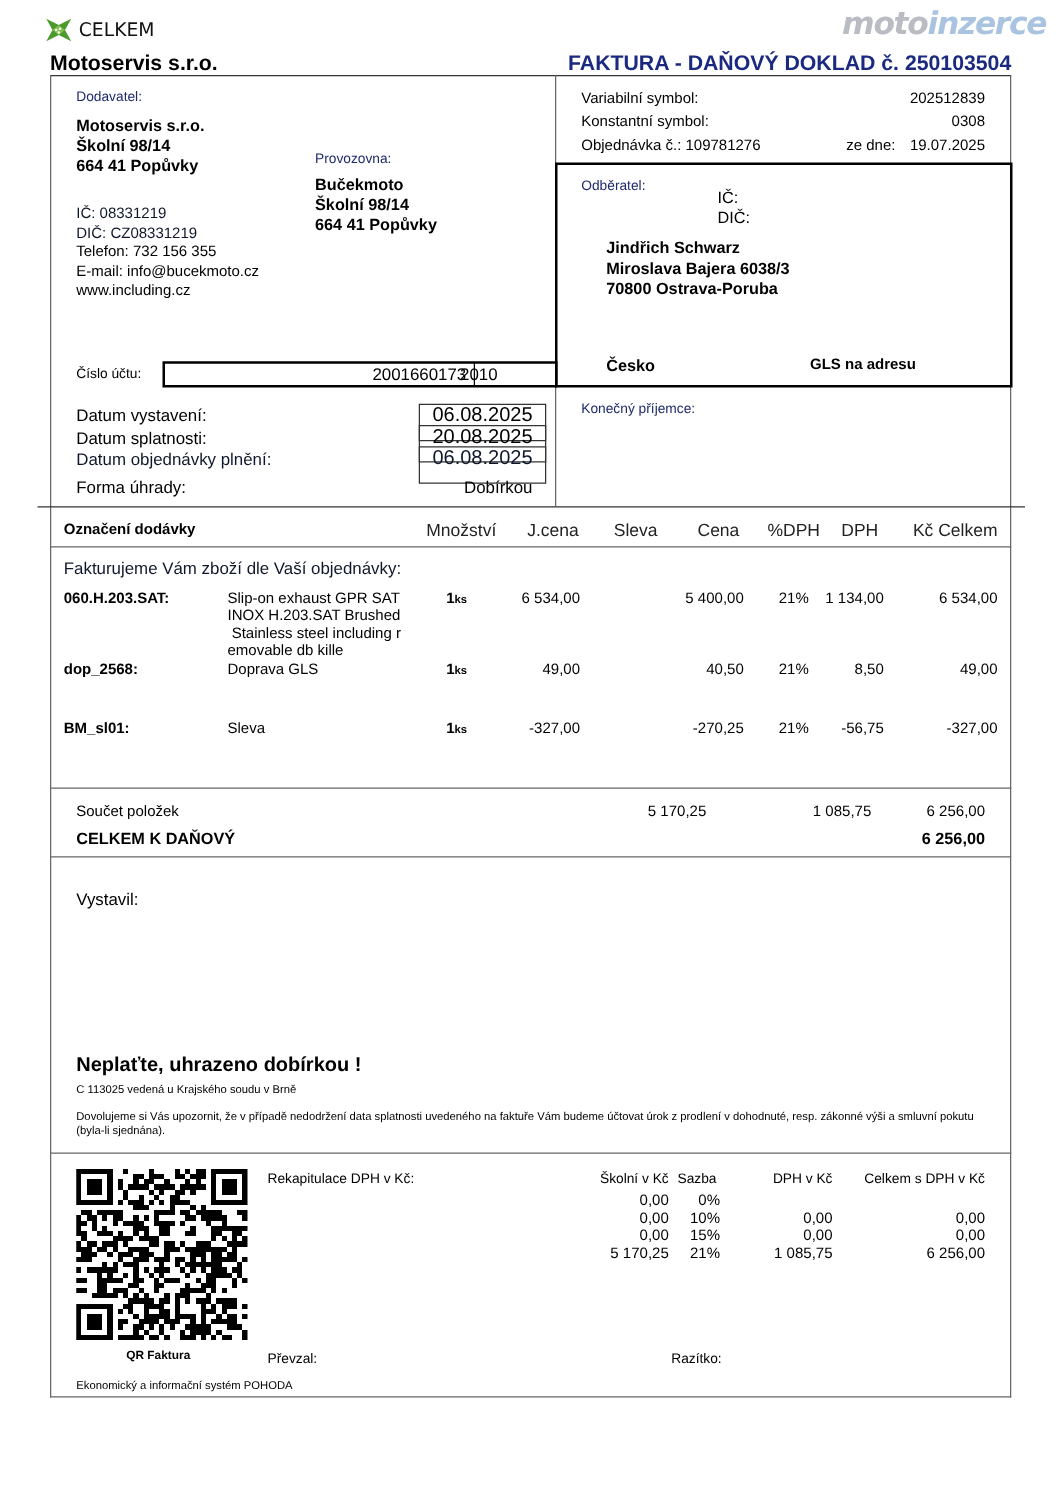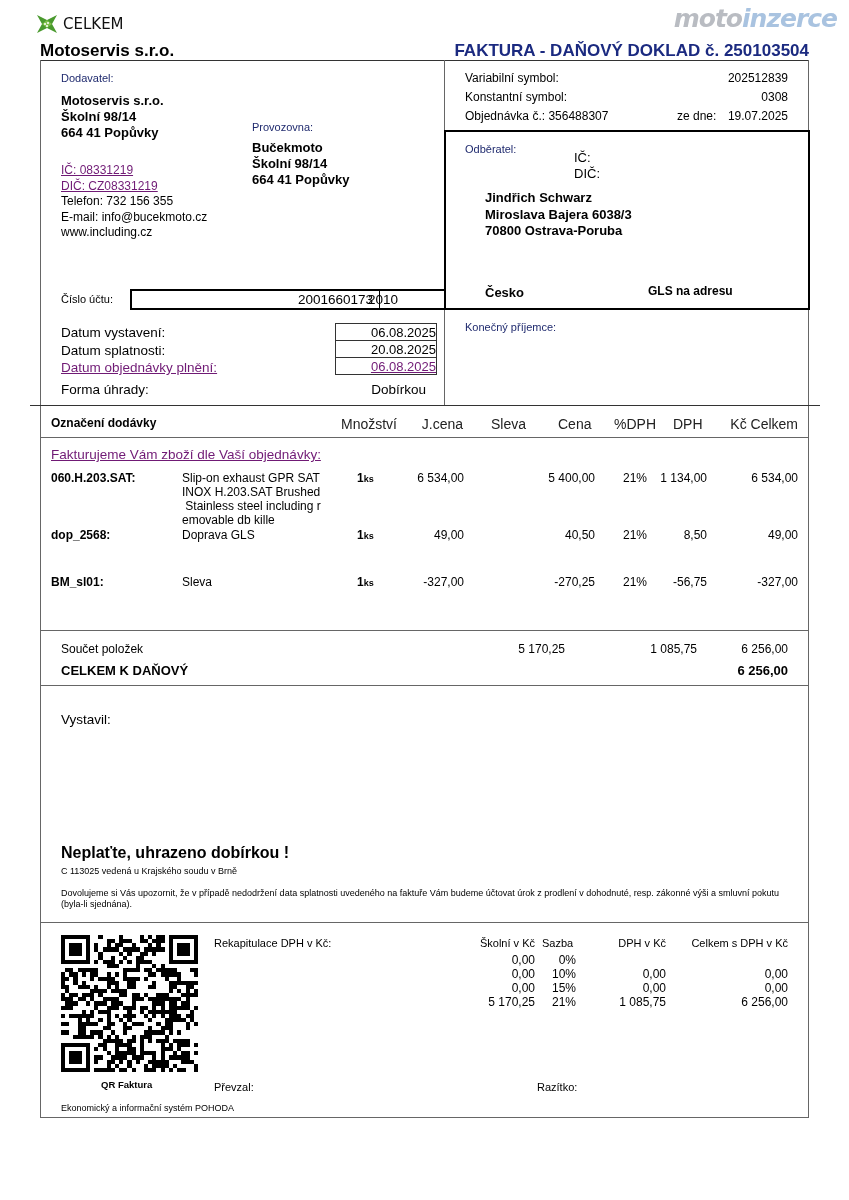--- a/index.html
+++ b/index.html
@@ -1,39 +1,39 @@
 <!DOCTYPE html>
 <html><head>
 <meta charset="utf-8">
 <style>
   * { box-sizing: border-box; margin: 0; padding: 0; }
   html, body { width: 849px; height: 1200px; background: #ffffff; overflow: hidden; }
   body { position: relative; font-family: "Liberation Sans", sans-serif; color: #000; font-size: 12px; }
   .abs { position: absolute; }
-  .blue { color: #701a75; text-decoration: underline; }
+  .blue { color: #0f172a; }
   .bold { font-weight: bold; }
   .r { text-align: right; }
 
   
   #isdoc { left: 36px; top: 14px; display: flex; align-items: center; gap: 5px; }
   #isdoc .logo-text { font-family: "DejaVu Sans", sans-serif; font-size: 15px; color: #111; }
   #moto-logo { right: 12px; top: 4px; font-family: "DejaVu Sans", sans-serif; font-weight: bold; font-style: italic; font-size: 25px; letter-spacing: -1px; }
   #moto-logo .a { color: #b9bcc2; }
   #moto-logo .b { color: #a9c3e0; }
   #company-title { left: 40px; top: 41px; font-size: 17px; font-weight: bold; }
   #doc-title { right: 40px; top: 41px; font-size: 17px; font-weight: bold; color: #1b2a80; }
 
   
   .line { position: absolute; background: #666; }
   .thick { position: absolute; border: 2px solid #000; }
 
   .lbl-small { font-size: 11px; color: #1f2a6e; }
   .t13 { font-size: 13px; }
 
-  .datebox { position: absolute; border: 1px solid #333; font-size: 13px; text-align: right; height: 18px; line-height: 17px; width: 102px; }
+  .datebox { position: absolute; border: 1px solid #333; font-size: 16px; text-align: right; padding-right: 10px; height: 30px; line-height: 17px; width: 102px; }
   .hdr { font-size: 14px; color: #222; }
   .item { font-size: 12px; }
   .recap { font-size: 12px; }
 </style>
 </head>
 <body>
 
 <div id="isdoc" class="abs">
   <svg width="22" height="20" viewBox="0 0 22 20">
     <polygon points="1,1 11,6 21,1 16,10 21,19 11,14 1,19 6,10" fill="#4a9a2e"></polygon>
@@ -86,21 +86,21 @@
 </div>
 
 <div class="abs" style="left:61px;top:293px;font-size:11px">Číslo účtu:</div>
 <div class="abs r" style="left:140px;top:292px;width:233px;font-size:13.5px">2001660173</div>
 <div class="abs" style="left:368px;top:292px;font-size:13.5px">2010</div>
 
 <div class="abs" style="left:465px;top:71px;font-size:12px">Variabilní symbol:</div>
 <div class="abs r" style="left:640px;top:71px;width:148px;font-size:12px">202512839</div>
 <div class="abs" style="left:465px;top:90px;font-size:12px">Konstantní symbol:</div>
 <div class="abs r" style="left:640px;top:90px;width:148px;font-size:12px">0308</div>
-<div class="abs" style="left:465px;top:109px;font-size:12px">Objednávka č.: 356488307</div>
+<div class="abs" style="left:465px;top:109px;font-size:12px">Objednávka č.: 109781276</div>
 <div class="abs" style="left:677px;top:109px;font-size:12px">ze dne:</div>
 <div class="abs r" style="left:700px;top:109px;width:88px;font-size:12px">19.07.2025</div>
 
 <div class="abs lbl-small" style="left:465px;top:143px">Odběratel:</div>
 <div class="abs" style="left:574px;top:150px;font-size:13px;line-height:15.5px">
   <div>IČ:</div>
   <div>DIČ:</div>
 </div>
 <div class="abs bold t13" style="left:485px;top:190px;line-height:16.5px">
   <div>Jindřich Schwarz</div>

